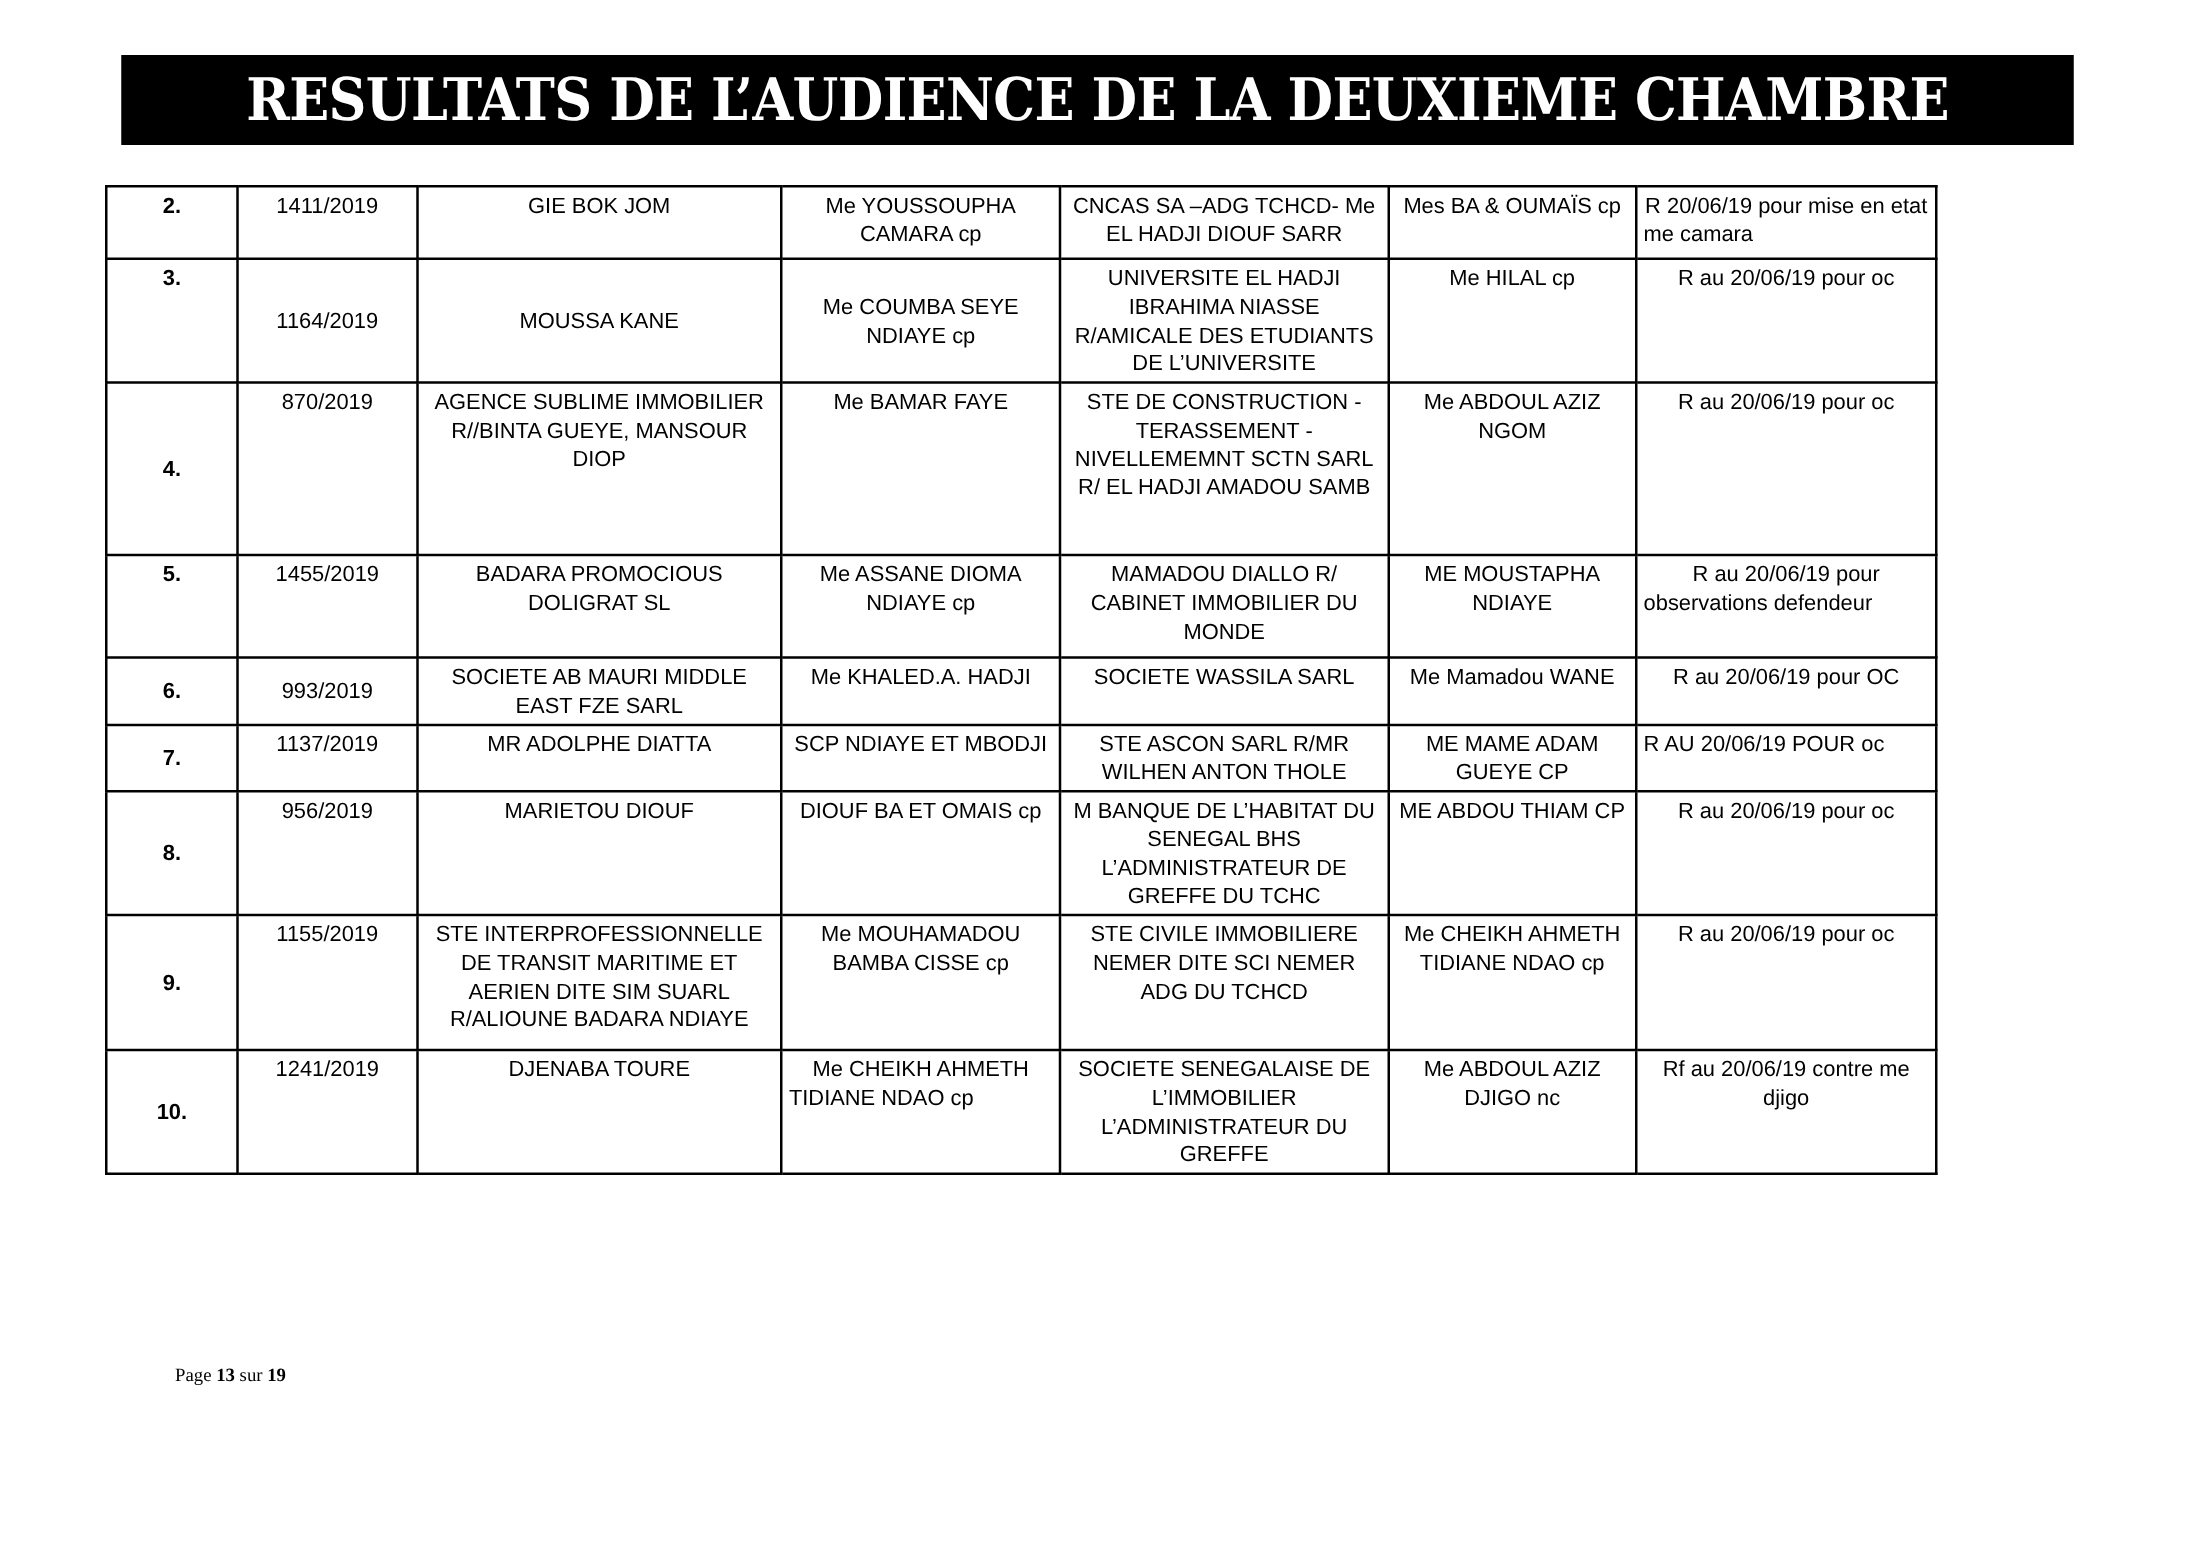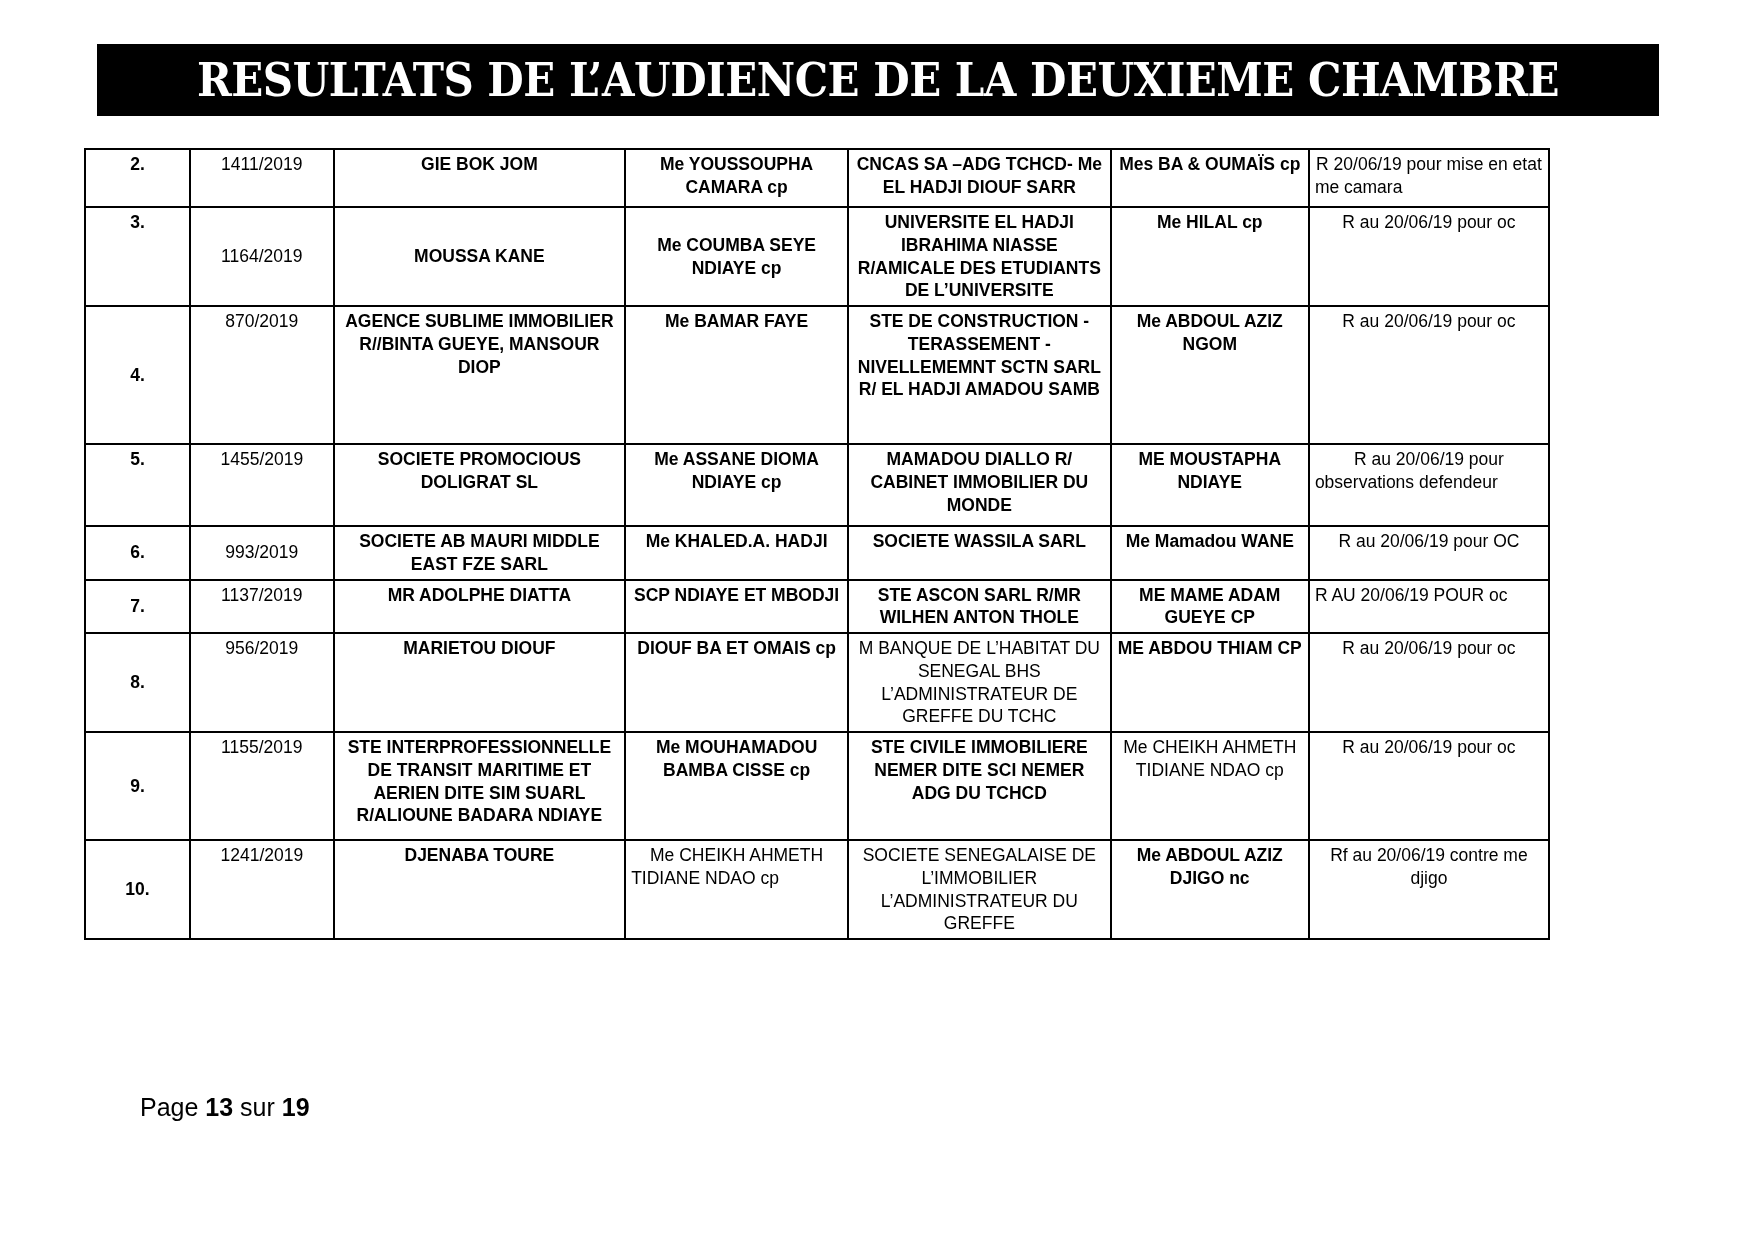--- a/index.html
+++ b/index.html
@@ -85,29 +85,29 @@
     font-weight: bold;
     font-size: 20px;
     padding-bottom: 6px;
   }
   td.rg {
     text-align: center;
     vertical-align: top;
   }
   td.left   { text-align: left; }
   td.just   { text-align: justify; text-align-last: left; margin-top: 32px; }
-  td.center { text-align: center; font-weight: bold; }
+  td.center { text-align: center; }
 
   
   .footer {
     position: absolute;
     left: 140px;
     top: 1093px;
-    font-family: Liberation Sans, sans-serif;
-    font-size: 25px;
+    font-family: Liberation Serif, serif;
+    font-size: 15px;
     color: #000000;
   }
   .footer b { font-weight: bold; }
 </style>
 </head>
 <body>
 
 <div class="page">
 
   <div class="title-banner">
@@ -153,21 +153,21 @@
           <td class="center">AGENCE SUBLIME IMMOBILIER R//BINTA GUEYE, MANSOUR DIOP</td>
           <td class="center">Me BAMAR FAYE</td>
           <td class="center">STE DE CONSTRUCTION - TERASSEMENT - NIVELLEMEMNT SCTN SARL R/ EL HADJI AMADOU SAMB</td>
           <td class="center">Me ABDOUL AZIZ NGOM</td>
           <td class="left">R au 20/06/19 pour oc</td>
         </tr>
 
         <tr style="height:82px">
           <td class="num">5.</td>
           <td class="rg">1455/2019</td>
-          <td class="center">SOCIETE PROMOCIOUS DOLIGRAT SL</td>
+          <td class="center">BADARA PROMOCIOUS DOLIGRAT SL</td>
           <td class="center">Me ASSANE DIOMA NDIAYE   cp</td>
           <td class="center">MAMADOU DIALLO R/ CABINET IMMOBILIER DU MONDE</td>
           <td class="center">ME MOUSTAPHA NDIAYE</td>
           <td class="just">R  au  20/06/19   pour observations defendeur</td>
         </tr>
 
         <tr style="height:52px">
           <td class="num" style="vertical-align:middle">6.</td>
           <td class="rg" style="vertical-align:middle">993/2019</td>
           <td class="center">SOCIETE AB MAURI MIDDLE EAST FZE SARL</td>

